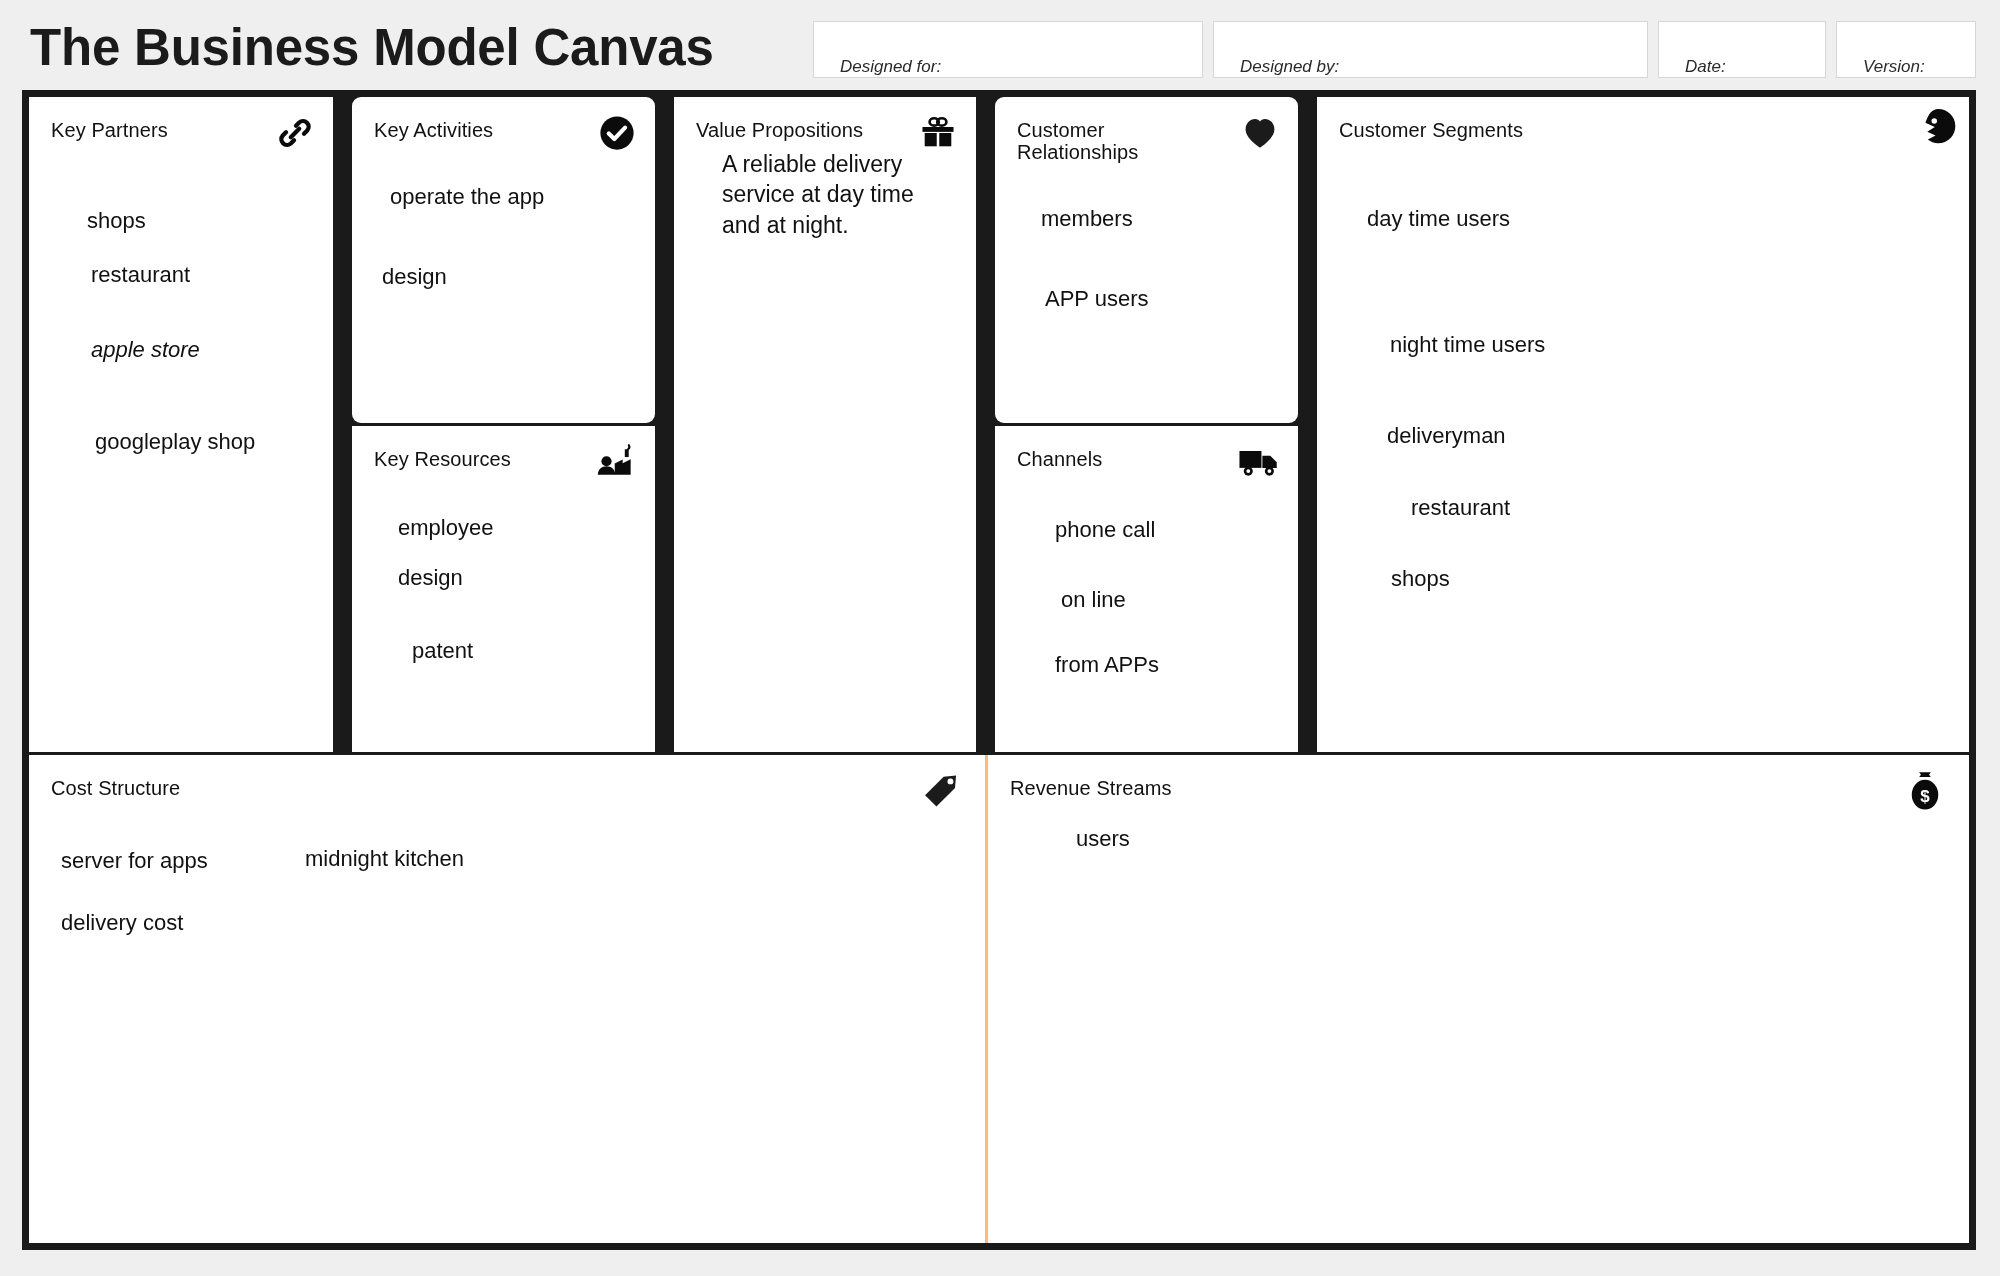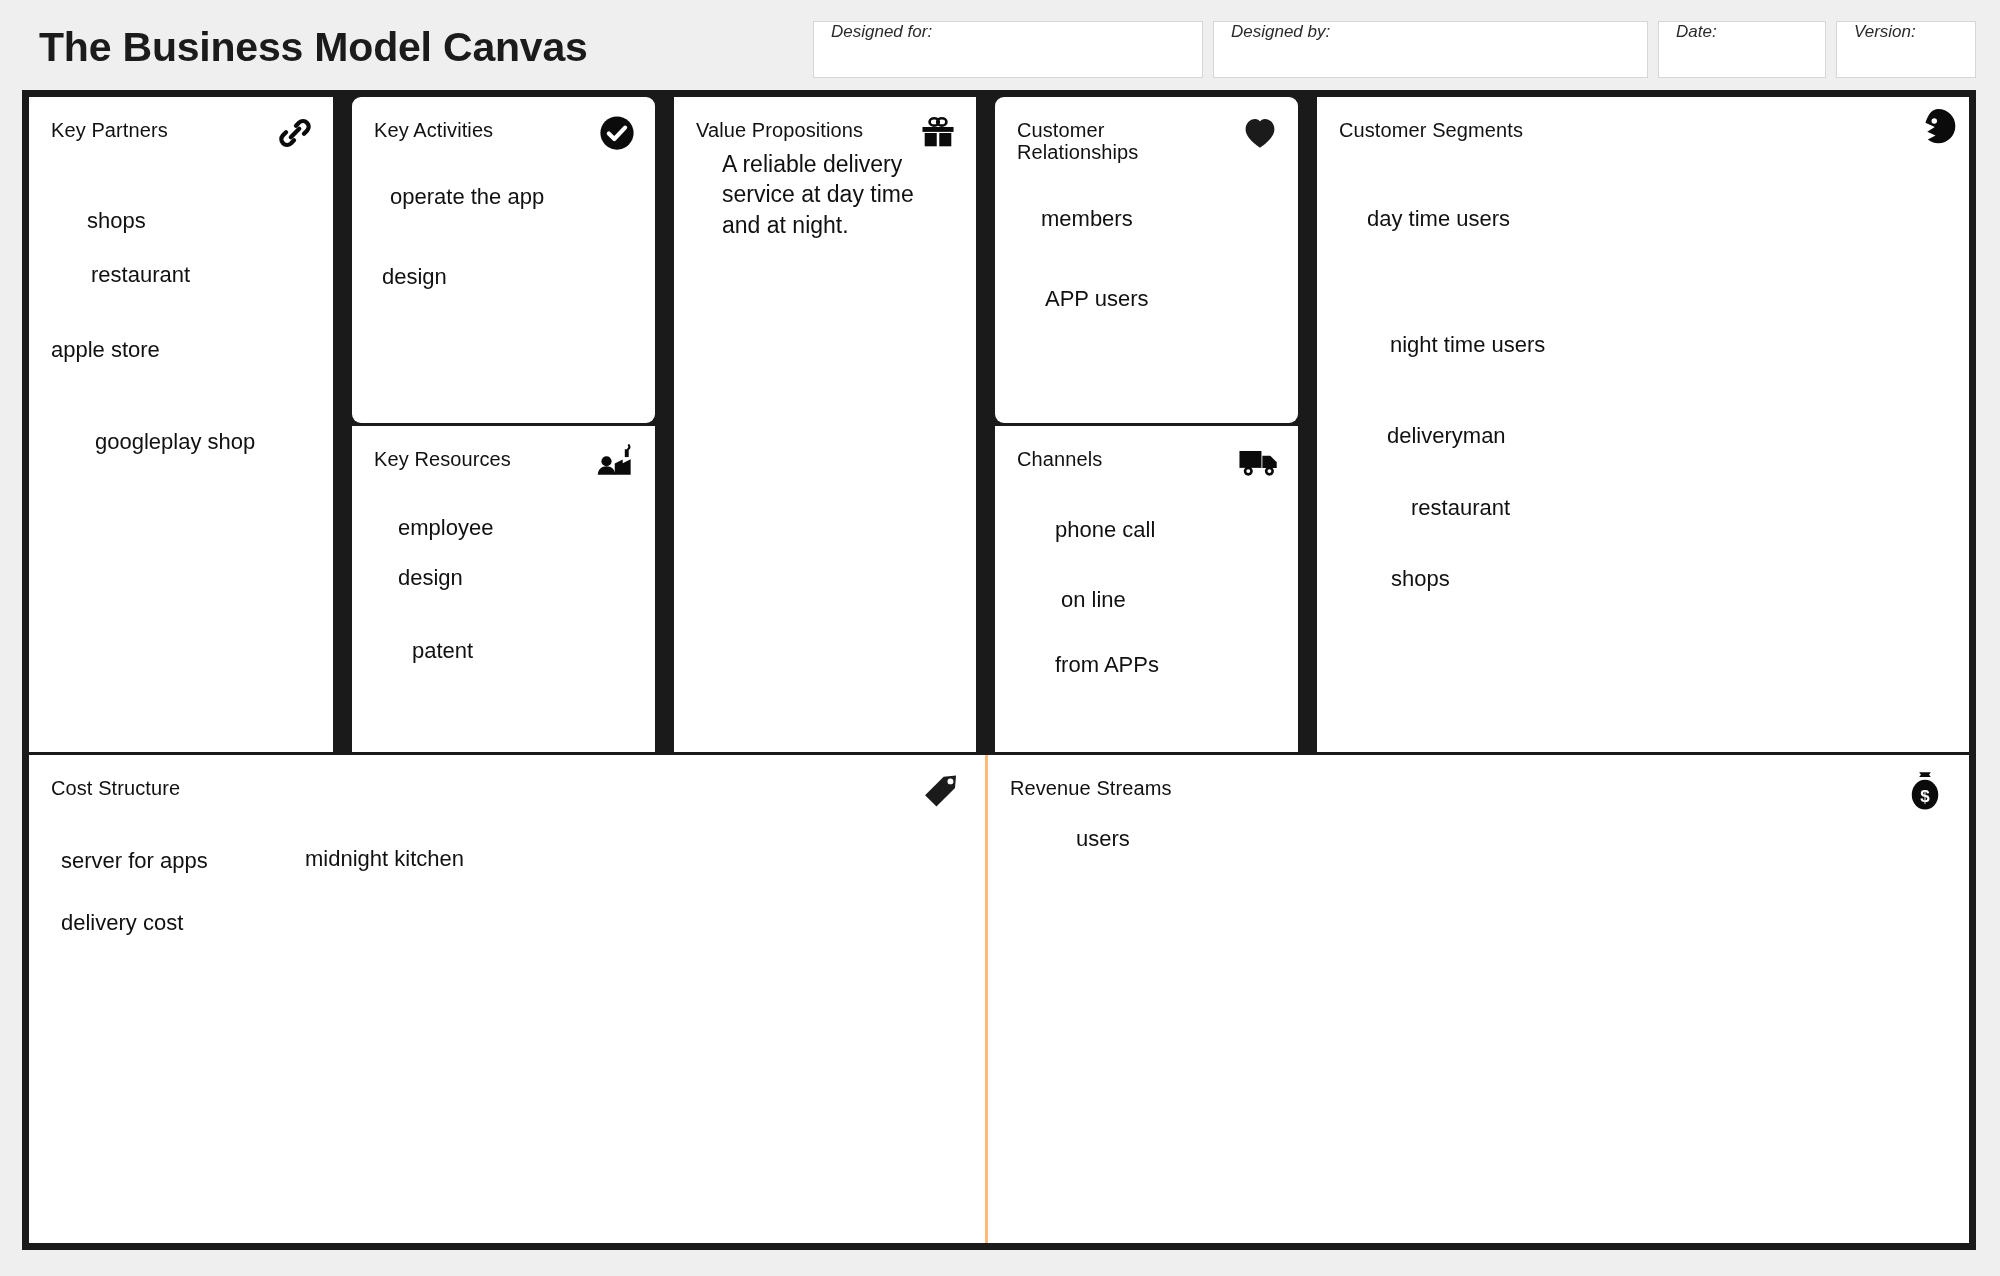--- a/index.html
+++ b/index.html
@@ -18,46 +18,46 @@
 
   
   .header {
     height: 90px;
     display: flex;
     align-items: center;
     padding: 0 24px 0 30px;
     box-sizing: border-box;
   }
   .canvas-title {
-    font-size: 41px;
+    font-size: 51px;
     font-weight: bold;
     letter-spacing: -0.2px;
     color: #1b1b1b;
     white-space: nowrap;
-    margin: 9px;
+    margin: 0;
     flex: 0 0 auto;
     padding-top: 4px;
   }
   .header-fields {
     display: flex;
     flex: 1 1 auto;
     justify-content: flex-end;
     align-items: flex-start;
     gap: 10px;
     margin-left: 70px;
     padding-top: 8px;
   }
   .hfield {
     background: #fff;
     border: 1px solid #d6d6d6;
     height: 57px;
     box-sizing: border-box;
     display: flex;
-    align-items: flex-start;
-    padding-left: 17px;
+    align-items: flex-end;
+    padding-left: 26px;
   }
   .hfield span {
     font-style: italic;
     font-size: 17px;
     color: #2a2a2a;
   }
   .hf-designed-for { width: 390px; }
   .hf-designed-by  { width: 435px; }
   .hf-date         { width: 168px; }
   .hf-version      { width: 140px; }
@@ -195,21 +195,21 @@
         <span class="cell-icon">
           <svg width="40" height="40" viewBox="0 0 24 24" fill="none" stroke="#0b0b0b" stroke-width="2.6" stroke-linecap="round">
             <path d="M9.5 14.5l5-5"></path>
             <path d="M12.6 7.6l1.9-1.9a3.4 3.4 0 014.8 4.8l-1.9 1.9"></path>
             <path d="M11.4 16.4l-1.9 1.9a3.4 3.4 0 01-4.8-4.8l1.9-1.9"></path>
           </svg>
         </span>
         <div class="notes">
           <div class="note" style="margin-left:36px;margin-top:44px;">shops</div>
           <div class="note" style="margin-left:40px;margin-top:26px;">restaurant</div>
-          <div class="note" style="margin-top:48px;">apple store</div>
+          <div class="note" style="margin-left:40px;margin-top:48px;font-style:italic;">apple store</div>
           <div class="note" style="margin-left:44px;margin-top:64px;">googleplay shop</div>
         </div>
       </div>
     </div>
 
     <div class="col col-key-activities">
       <div class="cell cell-half-a">
         <div class="cell-title">Key Activities</div>
         <span class="cell-icon">
           <svg width="38" height="38" viewBox="0 0 24 24">

